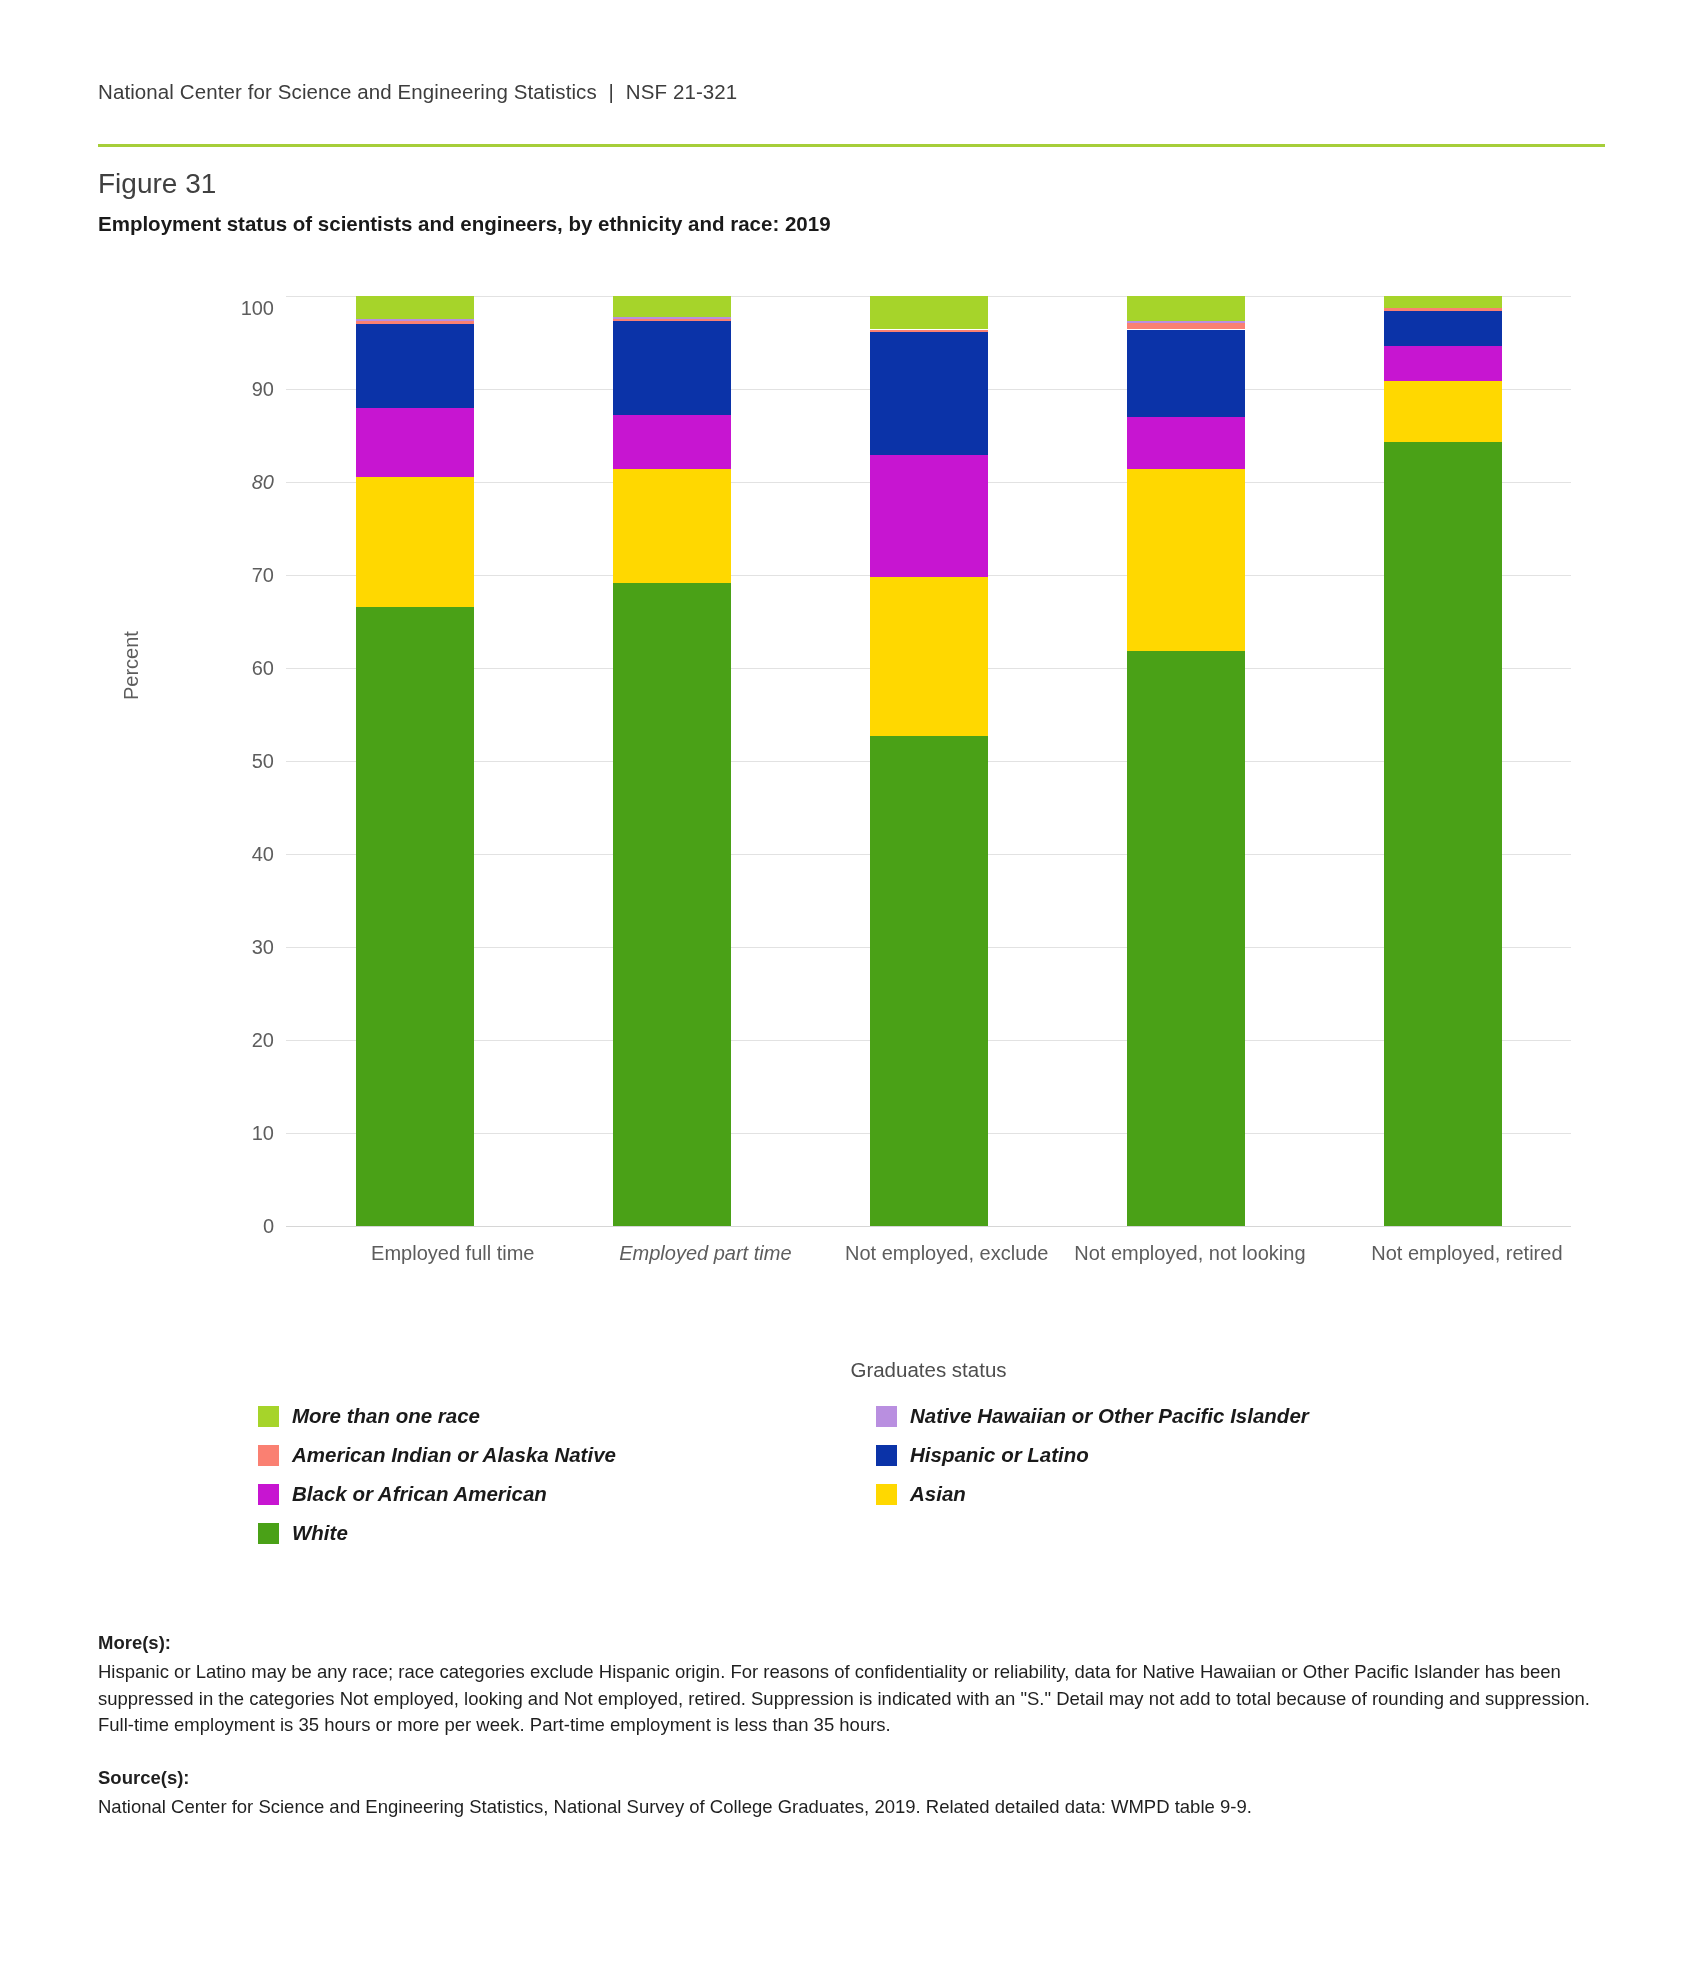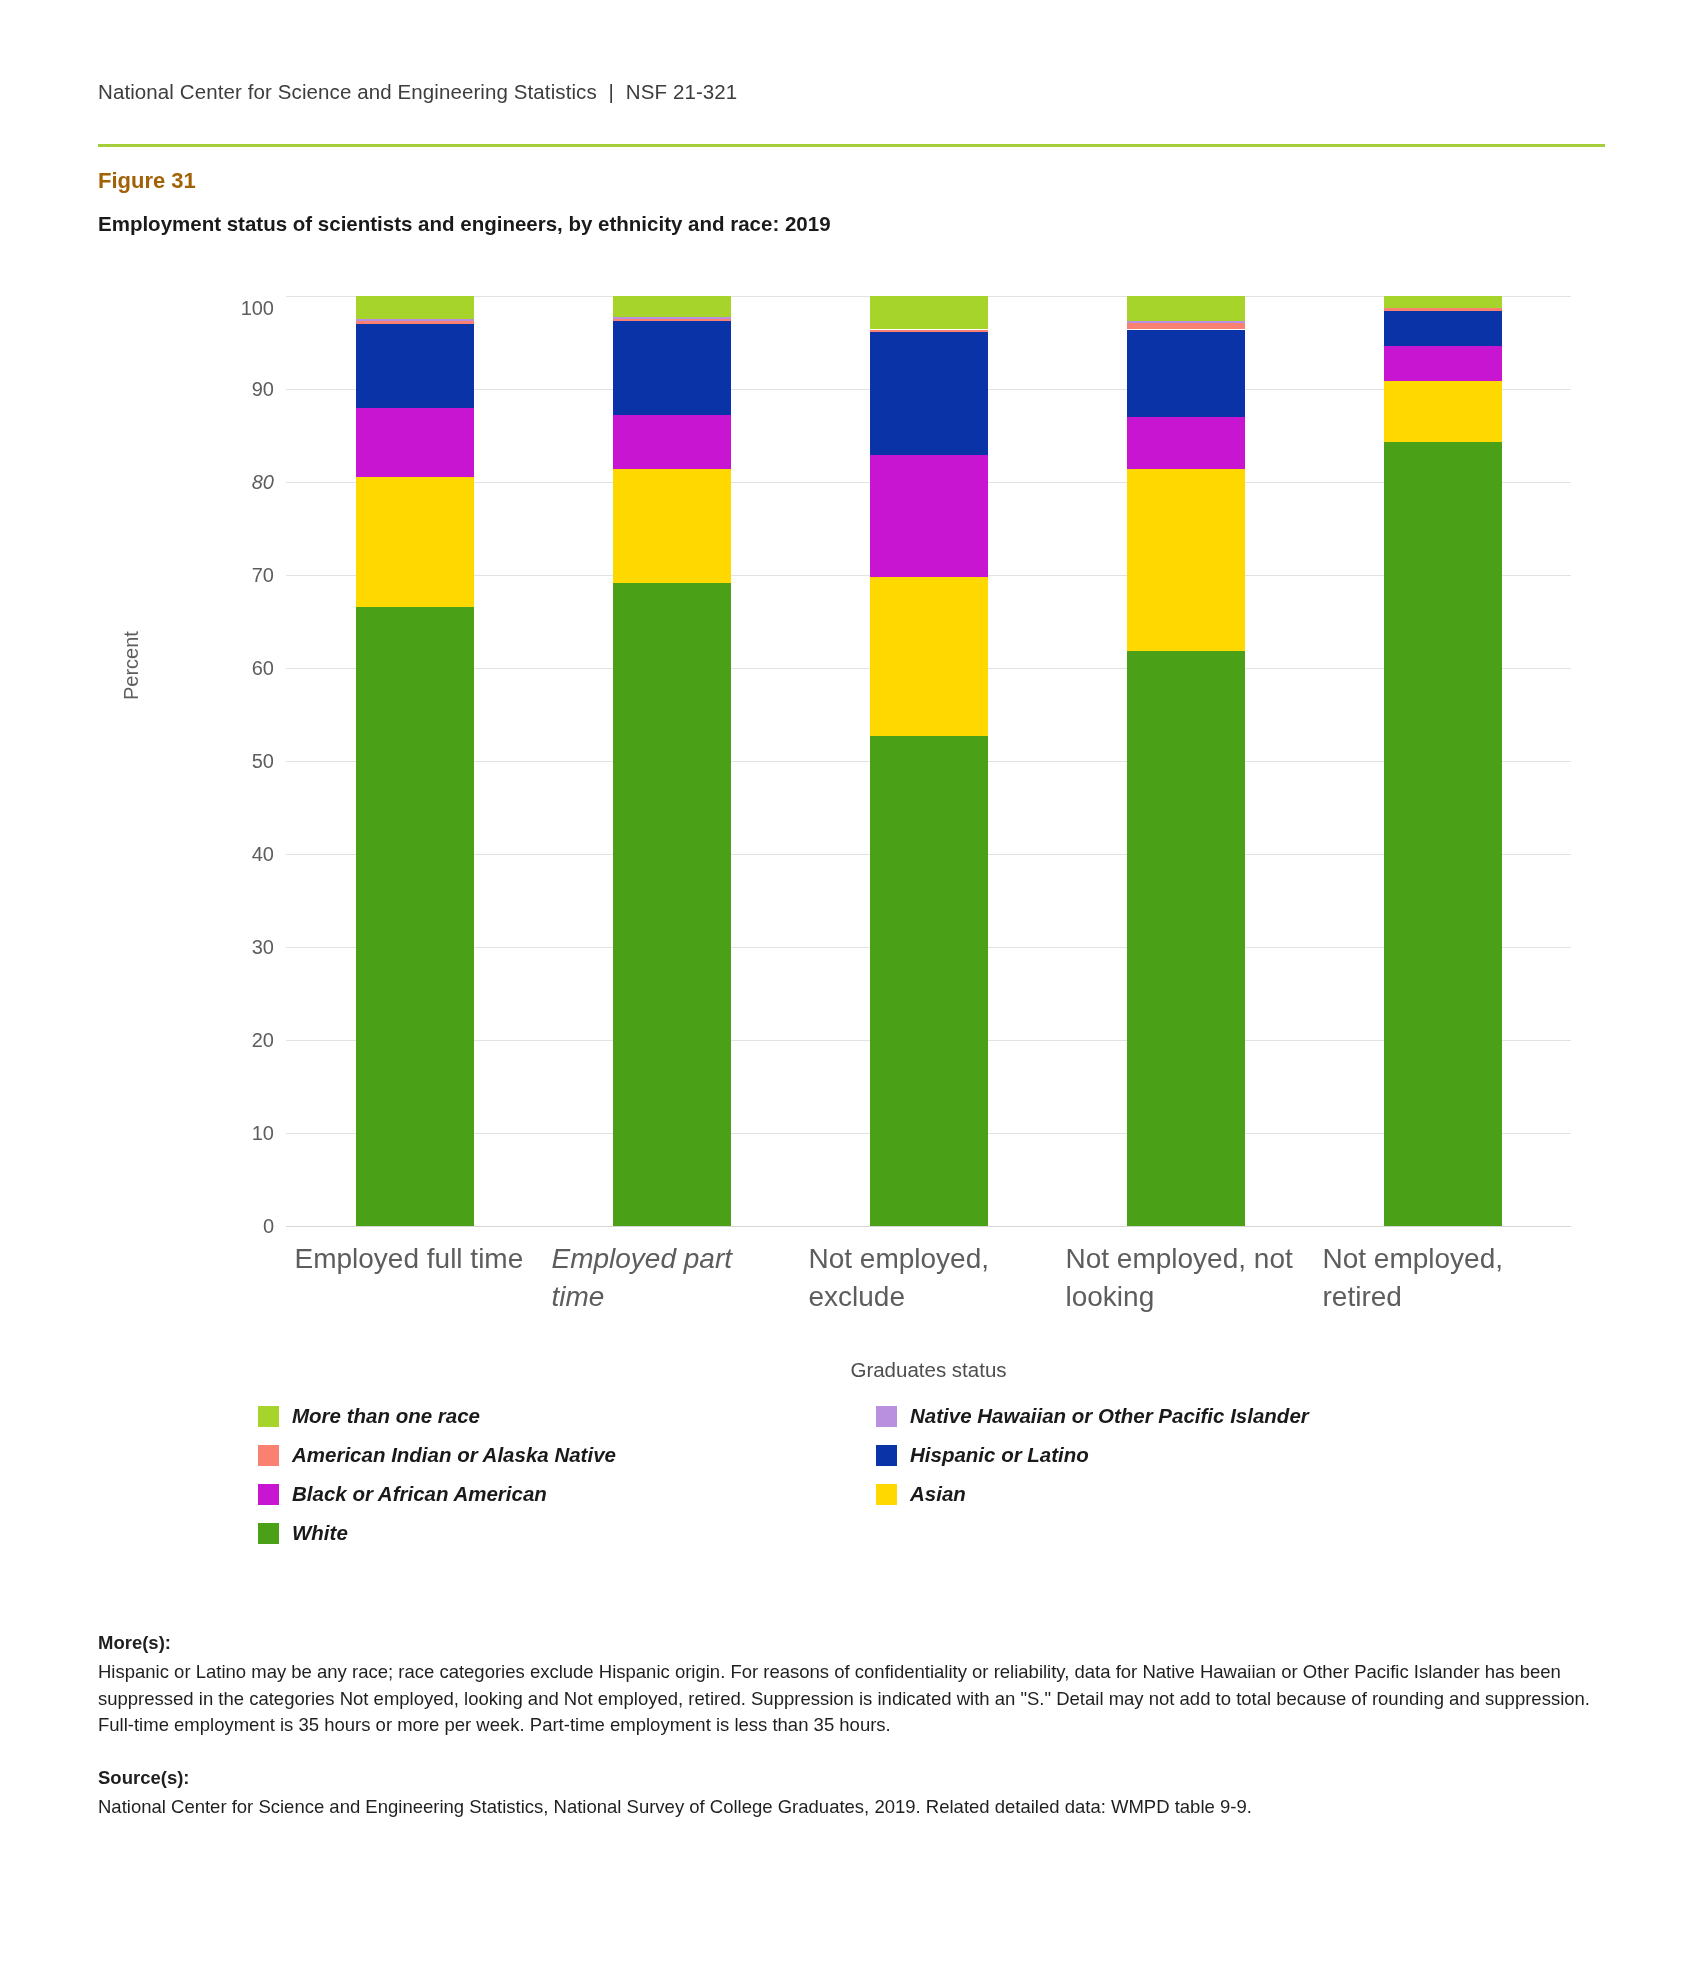--- a/index.html
+++ b/index.html
@@ -40,23 +40,23 @@
     top: 144px;
     width: 1507px;
     height: 3px;
     background: #a6ce39;
   }
 
   .fig-label {
     position: absolute;
     left: 98px;
     top: 168px;
-    font-size: 22px;
-    font-weight: bold;
-    color: #a16207;
+    font-size: 28px;
+    font-weight: normal;
+    color: #404040;
   }
   .fig-title {
     position: absolute;
     left: 98px;
     top: 212px;
     font-size: 20.5px;
     font-weight: bold;
     color: #1a1a1a;
   }
 
@@ -113,22 +113,22 @@
   }
   .seg {
     position: absolute;
     left: 0;
     width: 100%;
   }
   .xtick {
     position: absolute;
     top: 944px;
     width: 240px;
-    text-align: left;
-    font-size: 28px;
+    text-align: right;
+    font-size: 20px;
     color: #5d5d5d;
     line-height: 1.35;
   }
   .xaxis-title {
     position: absolute;
     top: 1062px;
     left: 0;
     width: 1285px;
     text-align: center;
     font-size: 20.5px;

